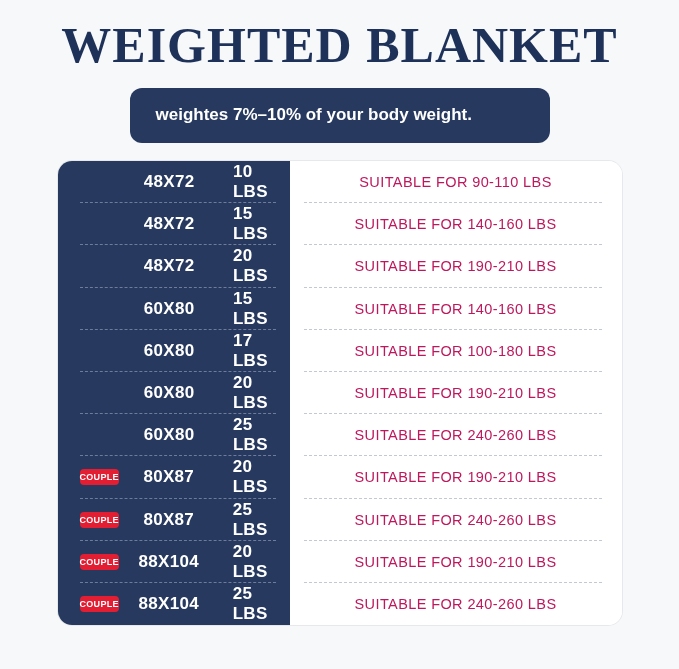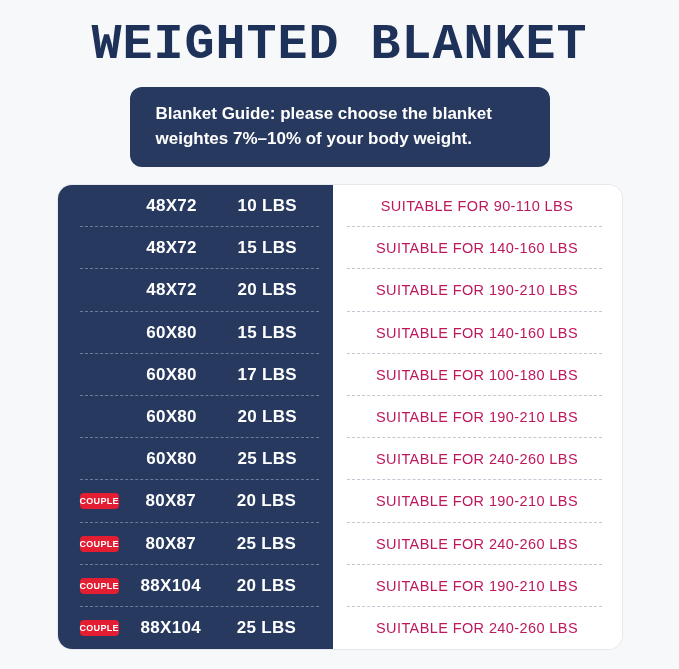--- a/index.html
+++ b/index.html
@@ -20,21 +20,21 @@
     background: #f7f8fa;
     box-sizing: border-box;
   }
   .title {
     text-align: center;
     color: #1e3159;
     font-size: 50px;
     font-weight: bold;
     letter-spacing: 1px;
     margin-top: 16px;
-    font-family: Liberation Mono, monospace;
+    font-family: Liberation Serif, serif;
   }
   .guide-wrap {
     display: flex;
     justify-content: center;
     margin-top: 14px;
   }
   .guide-box {
     background: #27395f;
     color: #ffffff;
     border-radius: 12px;
@@ -55,21 +55,21 @@
     overflow: hidden;
     background: #ffffff;
     box-shadow: 0 0 0 1px #e6e8ec;
   }
   .row {
     display: flex;
     height: 42.2px;
     align-items: stretch;
   }
   .left-cell {
-    width: 275px;
+    width: 232px;
     background: #27395f;
     color: #ffffff;
     display: flex;
     align-items: center;
     box-sizing: border-box;
     position: relative;
   }
   .right-cell {
     flex: 1;
     background: #ffffff;
@@ -130,21 +130,20 @@
 </style>
 </head>
 <body>
 
 <div class="page">
 
   <div class="title">WEIGHTED BLANKET</div>
 
   <div class="guide-wrap">
     <div class="guide-box">
-      <div class="guide-line">Blanket Guide: please choose the blanket</div>
       <div class="guide-line">weightes 7%–10% of your body weight.</div>
     </div>
   </div>
 
   <div class="table-wrap" id="table-body">
       <div class="row">
         <div class="left-cell">
           <span class="size-label no-badge">48X72</span>
           <span class="weight-label">10 LBS</span>
         </div>

